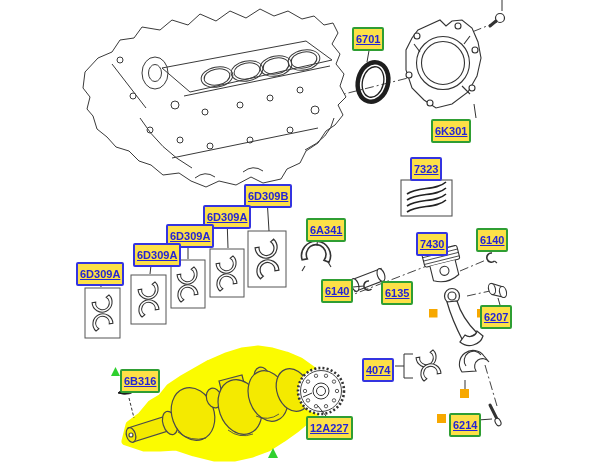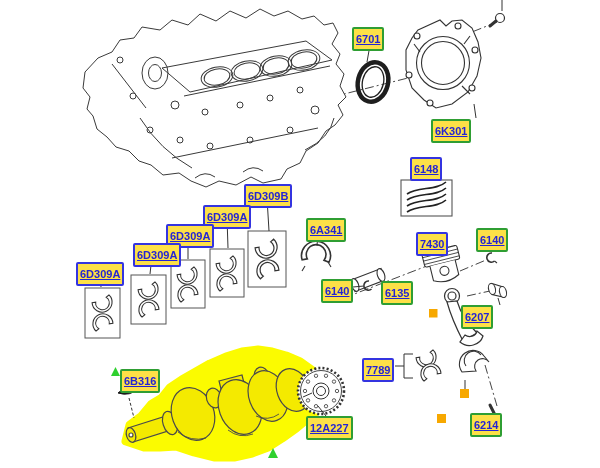--- a/index.html
+++ b/index.html
@@ -265,30 +265,30 @@
     <polygon points="268,458 278,458 273,448" fill="#2fd02f"></polygon>
     <rect x="429" y="309" width="8.5" height="8.5" fill="#f7a800"></rect>
     <rect x="477" y="309" width="8.5" height="8.5" fill="#f7a800"></rect>
     <rect x="460" y="389" width="9" height="9" fill="#f7a800"></rect>
     <rect x="437" y="414" width="9" height="9" fill="#f7a800"></rect>
   </g>
 </svg>
 
   <div class="lbl green" style="left:352px;top:27px">6701</div>
   <div class="lbl green" style="left:431px;top:119px">6K301</div>
-  <div class="lbl" style="left:410px;top:157px">6148</div>
+  <div class="lbl" style="left:410px;top:157px">7323</div>
   <div class="lbl" style="left:244px;top:184px">6D309B</div>
   <div class="lbl" style="left:203px;top:205px">6D309A</div>
   <div class="lbl green" style="left:306px;top:218px">6A341</div>
   <div class="lbl" style="left:166px;top:224px">6D309A</div>
   <div class="lbl" style="left:416px;top:232px">7430</div>
   <div class="lbl green" style="left:476px;top:228px">6140</div>
   <div class="lbl" style="left:133px;top:243px">6D309A</div>
   <div class="lbl" style="left:76px;top:262px">6D309A</div>
   <div class="lbl green" style="left:321px;top:279px">6140</div>
   <div class="lbl green" style="left:381px;top:281px">6135</div>
-  <div class="lbl green" style="left:461px;top:305px">6207</div>
-  <div class="lbl" style="left:362px;top:358px">7789</div>
+  <div class="lbl green" style="left:480px;top:305px">6207</div>
+  <div class="lbl" style="left:362px;top:358px">4074</div>
   <div class="lbl green" style="left:120px;top:369px">6B316</div>
   <div class="lbl green" style="left:306px;top:416px">12A227</div>
-  <div class="lbl green" style="left:470px;top:413px">6214</div>
+  <div class="lbl green" style="left:449px;top:413px">6214</div>
 
 </div>
 
 </body></html>

